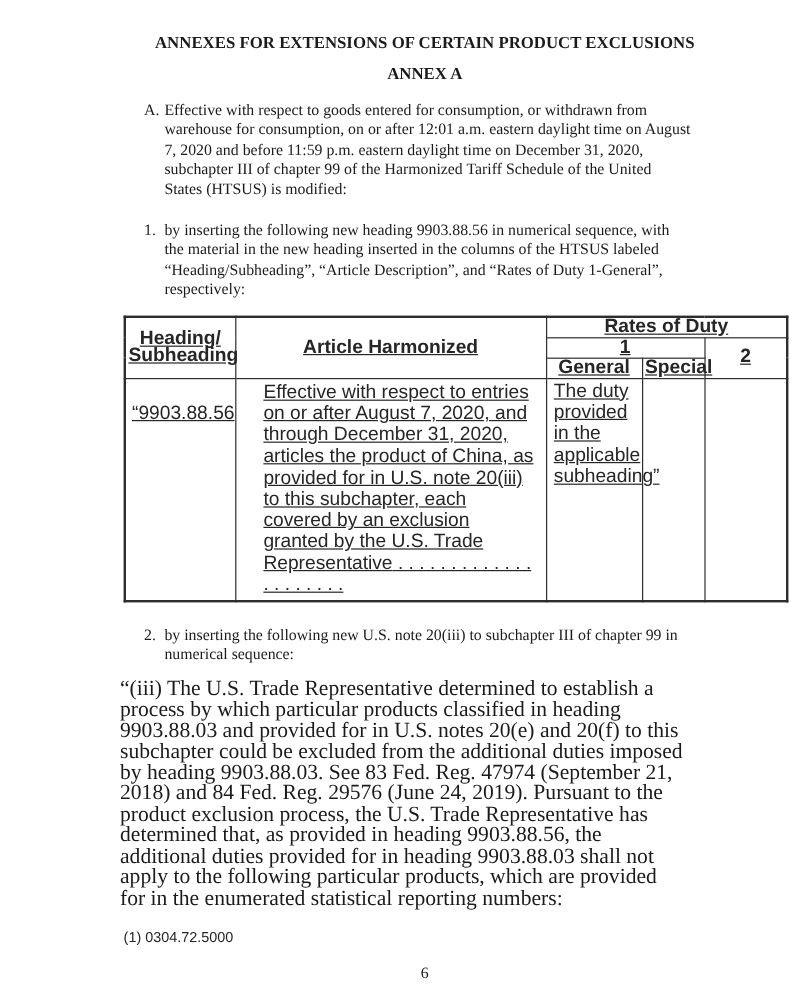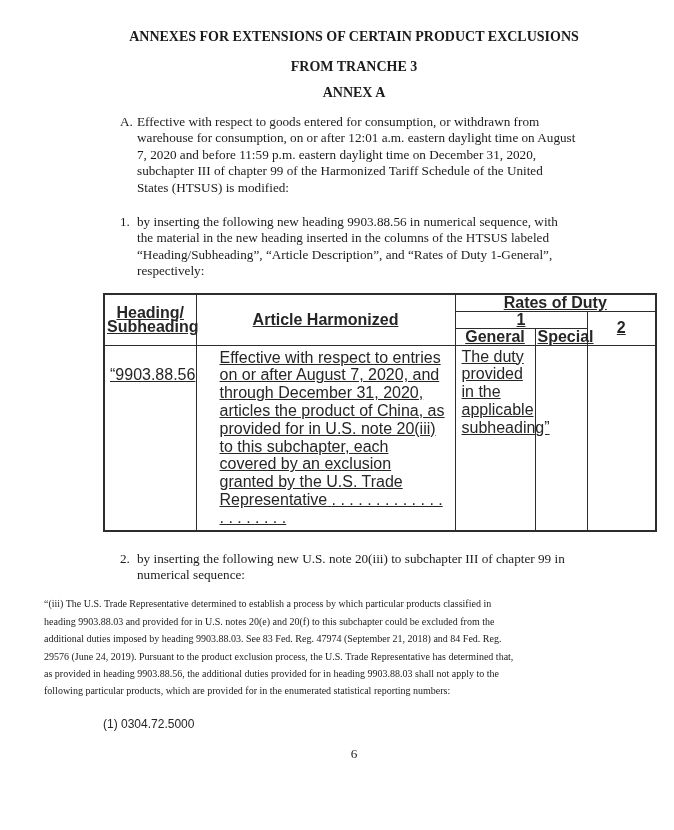--- a/index.html
+++ b/index.html
@@ -81,23 +81,23 @@
   }
   td.cell-general {
     vertical-align: bottom;
     padding: 2px 2px 1px 6px;
     line-height: 17.8px;
   }
 
   
   .note-iii {
     margin-top: 12px;
-    margin-left: 44px;
+    margin-left: 100px;
     width: 472px;
-    font-size: 10px;
+    font-size: 18px;
     line-height: 17.4px;
   }
 
   
   .product-list {
     margin-top: 16px;
     margin-left: 103px;
     font-family: "Liberation Sans", sans-serif;
     font-size: 12px;
     line-height: 17.5px;
@@ -113,21 +113,20 @@
     font-size: 13.2px;
   }
 </style>
 </head>
 <body>
 
 <div class="page">
 
   <div class="titles">
     <div class="title-line1">ANNEXES FOR EXTENSIONS OF CERTAIN PRODUCT EXCLUSIONS</div>
-    <div class="title-line2">FROM TRANCHE 3</div>
     <div class="annex-heading">ANNEX A</div>
   </div>
 
   <div class="list-para para-a">
     <span class="marker">A.</span>
     <span class="ptext">Effective with respect to goods entered for consumption, or withdrawn from warehouse for consumption, on or after 12:01 a.m. eastern daylight time on August 7, 2020 and before 11:59 p.m. eastern daylight time on December 31, 2020, subchapter III of chapter 99 of the Harmonized Tariff Schedule of the United States (HTSUS) is modified:</span>
   </div>
 
   <div class="list-para item-1">
     <span class="marker">1.</span>

